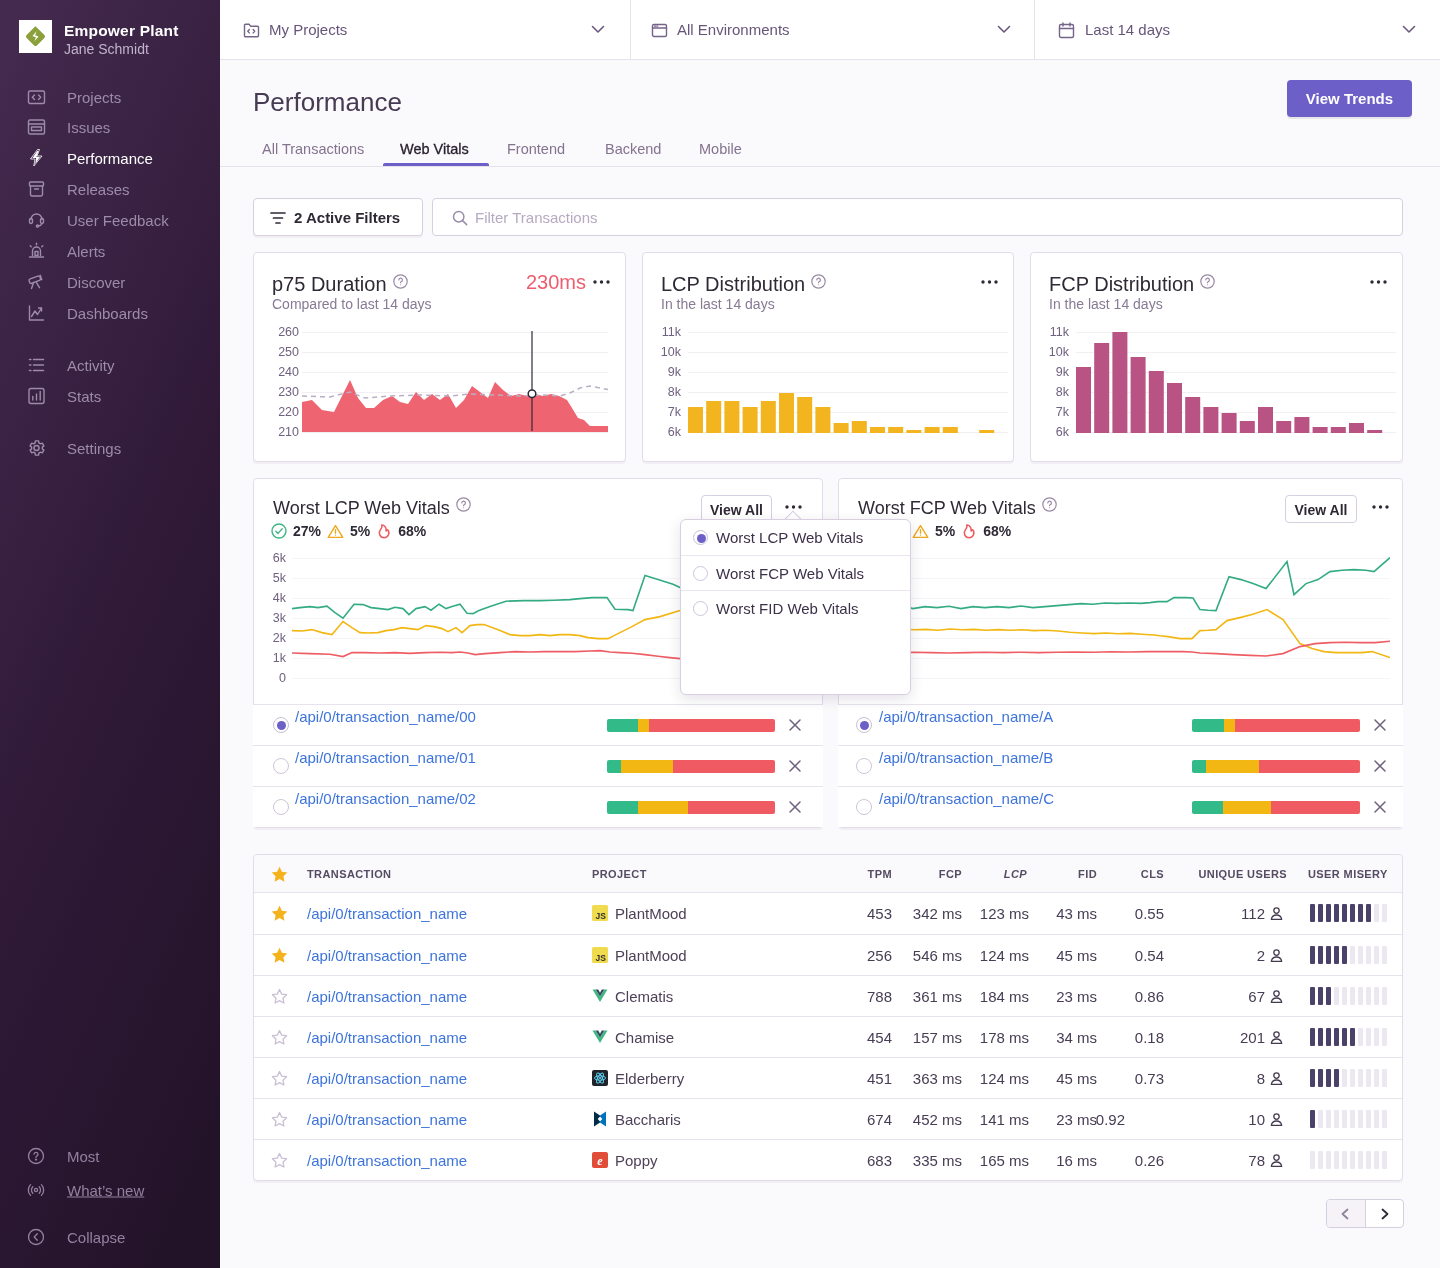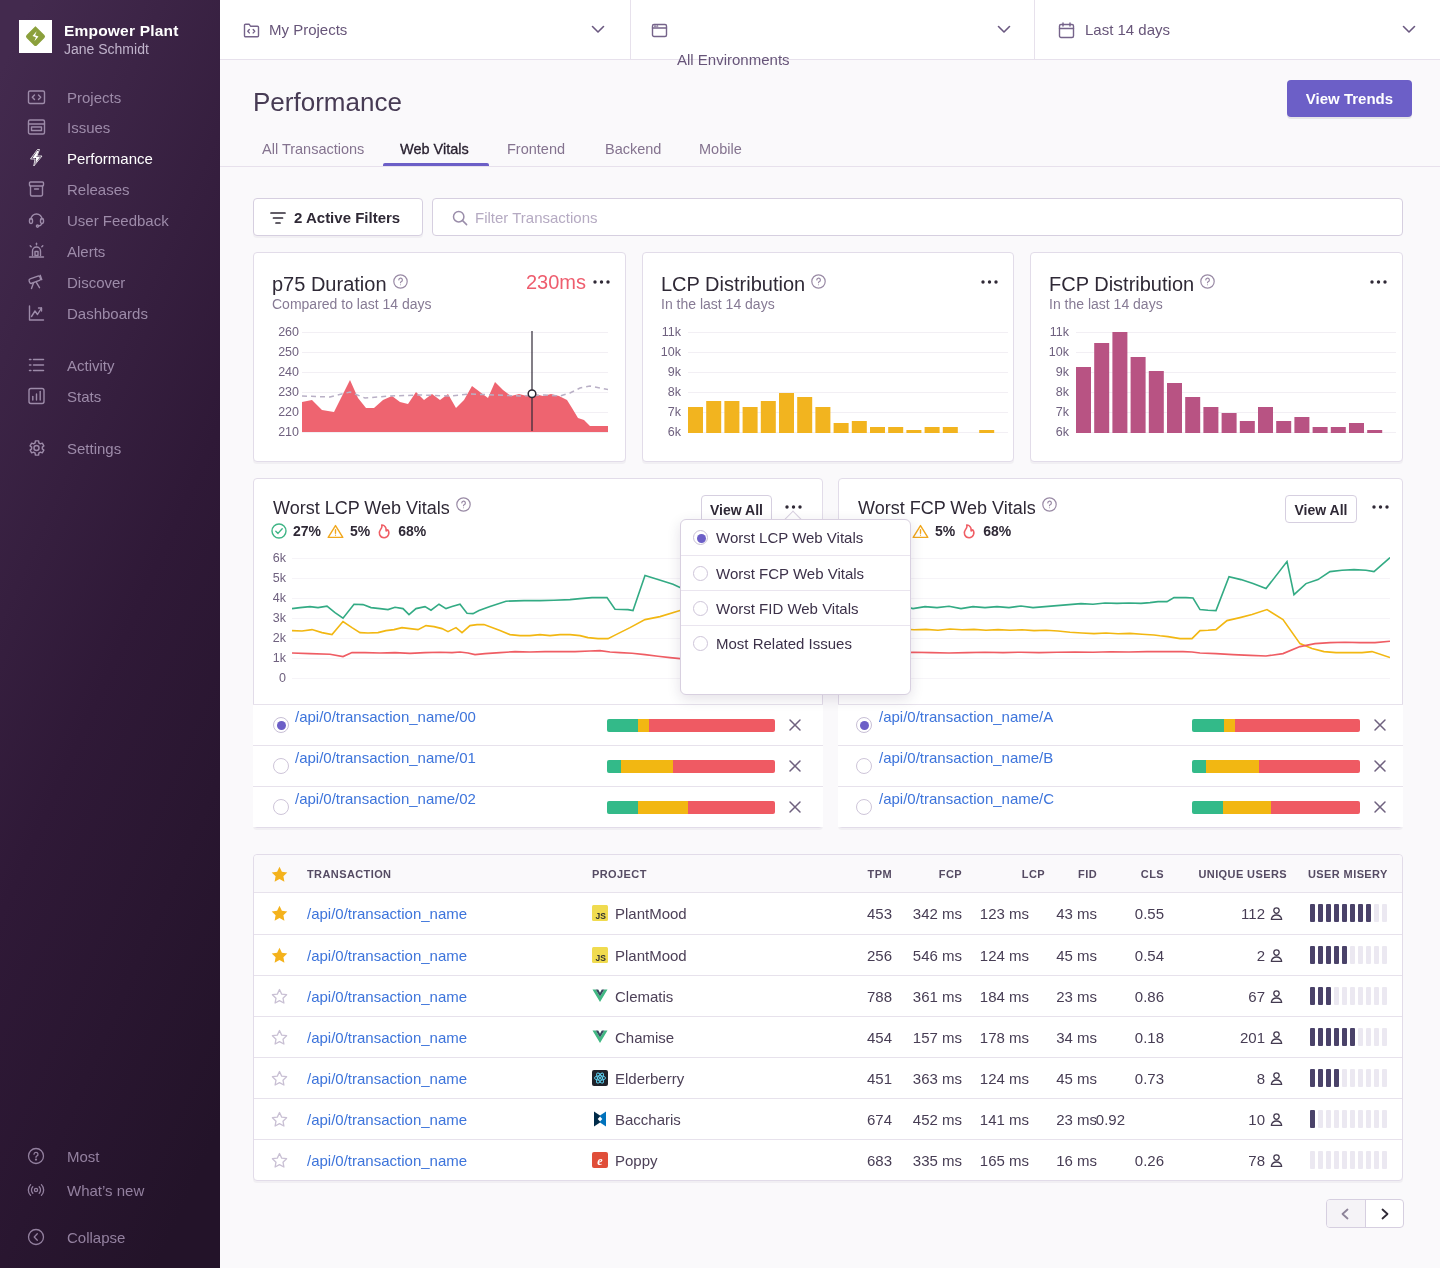--- a/index.html
+++ b/index.html
@@ -102,21 +102,21 @@
 <svg class="chev" style="left:591px;" width="14" height="9" viewBox="0 0 14 9" fill="none" stroke="#6a5880" stroke-width="1.6" stroke-linecap="round" stroke-linejoin="round">
       <path d="M1.5 1.5 L7 7 L12.5 1.5"></path>
     </svg>
 <div class="tb-div" style="left:630px;"></div>
 <svg class="tb-ic" style="left:651px;" width="17" height="17" viewBox="0 0 17 17" fill="none" stroke="#75638a" stroke-width="1.4" stroke-linecap="round" stroke-linejoin="round">
       <rect x="1.5" y="2.5" width="14" height="12" rx="1.5"></rect>
       <path d="M1.5 6 h14"></path>
       <circle cx="4" cy="4.3" r="0.3"></circle>
       <circle cx="6.3" cy="4.3" r="0.3"></circle>
     </svg>
-<div class="tb-txt" style="left:677px;margin-top:30px;">All Environments</div>
+<div class="tb-txt" style="left:677px;">All Environments</div>
 <svg class="chev" style="left:997px;" width="14" height="9" viewBox="0 0 14 9" fill="none" stroke="#6a5880" stroke-width="1.6" stroke-linecap="round" stroke-linejoin="round">
       <path d="M1.5 1.5 L7 7 L12.5 1.5"></path>
     </svg>
 <div class="tb-div" style="left:1034px;"></div>
 <svg class="tb-ic" style="left:1058px;" width="17" height="17" viewBox="0 0 17 17" fill="none" stroke="#75638a" stroke-width="1.4" stroke-linecap="round" stroke-linejoin="round">
       <rect x="1.5" y="2.5" width="14" height="13" rx="1.5"></rect>
       <path d="M1.5 6.5 h14"></path>
       <path d="M5 1 v3 M12 1 v3"></path>
     </svg>
 <div class="tb-txt" style="left:1085px;">Last 14 days</div>
@@ -239,21 +239,21 @@
           <circle cx="9" cy="12.6" r="0.5" fill="#93809f"></circle>
         </svg>
         <span class="lbl" style="color:#93809f;">Most</span>
       </div>
   <div class="nav-item" style="top:1174px;">
         <svg width="18" height="18" viewBox="0 0 18 18" fill="none" stroke="#93809f" stroke-width="1.3" stroke-linecap="round">
           <circle cx="9" cy="9" r="1.6"></circle>
           <path d="M5.8 12.2 a4.5 4.5 0 0 1 0-6.4 M12.2 5.8 a4.5 4.5 0 0 1 0 6.4"></path>
           <path d="M3.6 14.4 a7.6 7.6 0 0 1 0-10.8 M14.4 3.6 a7.6 7.6 0 0 1 0 10.8"></path>
         </svg>
-        <span class="lbl" style="color:#93809f;">What’s new</span>
+        <span class="lbl" style="color:#93809f;text-decoration:underline;">What’s new</span>
       </div>
   <div class="nav-item" style="top:1221px;">
         <svg width="18" height="18" viewBox="0 0 18 18" fill="none" stroke="#93809f" stroke-width="1.3" stroke-linecap="round" stroke-linejoin="round">
           <circle cx="9" cy="9" r="7.5"></circle>
           <path d="M10.3 5.8 L7.2 9 L10.3 12.2"></path>
         </svg>
         <span class="lbl" style="color:#93809f;">Collapse</span>
       </div>
 </div>
 
@@ -609,36 +609,32 @@
         <span class="mt">Worst LCP Web Vitals</span>
       </div>
   <div class="mi" style="top:35px;">
         <span class="mr"></span>
         <span class="mt">Worst FCP Web Vitals</span>
       </div>
   <div class="mi" style="top:70px;">
         <span class="mr"></span>
         <span class="mt">Worst FID Web Vitals</span>
       </div>
-  <div class="mi" style="top:105px;">
-        <span class="mr"></span>
-        <span class="mt">Most Related Issues</span>
-      </div>
 </div>
 
 <div id="table">
   <div id="thead">
     <svg style="position:absolute; left:17px; top:11px;" width="17" height="17" viewBox="0 0 17 17">
           <path d="M8.5 0.8 L10.9 5.8 L16.3 6.5 L12.4 10.3 L13.4 15.7 L8.5 13 L3.6 15.7 L4.6 10.3 L0.7 6.5 L6.1 5.8 Z" fill="#f4b21c"></path>
         </svg>
     <div class="th" style="left:53px;">TRANSACTION</div>
     <div class="th" style="left:338px;">PROJECT</div>
     <div class="th" style="left:538px; width:100px; text-align:right;">TPM</div>
     <div class="th" style="left:608px; width:100px; text-align:right;">FCP</div>
-    <div class="th" style="left:691px; width:100px; text-align:right;">LCP</div>
+    <div class="th" style="left:673px; width:100px; text-align:right;font-style:italic;">LCP</div>
     <div class="th" style="left:743px; width:100px; text-align:right;">FID</div>
     <div class="th" style="left:810px; width:100px; text-align:right;">CLS</div>
     <div class="th" style="left:913px; width:120px; text-align:right;">UNIQUE USERS</div>
     <div class="th" style="left:1054px;">USER MISERY</div>
   </div>
   <div class="trow" style="top:38px;">
     <svg style="position:absolute; left:17px; top:12px;" width="17" height="17" viewBox="0 0 17 17">
           <path d="M8.5 0.8 L10.9 5.8 L16.3 6.5 L12.4 10.3 L13.4 15.7 L8.5 13 L3.6 15.7 L4.6 10.3 L0.7 6.5 L6.1 5.8 Z" fill="#f4b21c"></path>
         </svg>
     <div class="td link" style="left:53px; top:12px;">/api/0/transaction_name</div>

